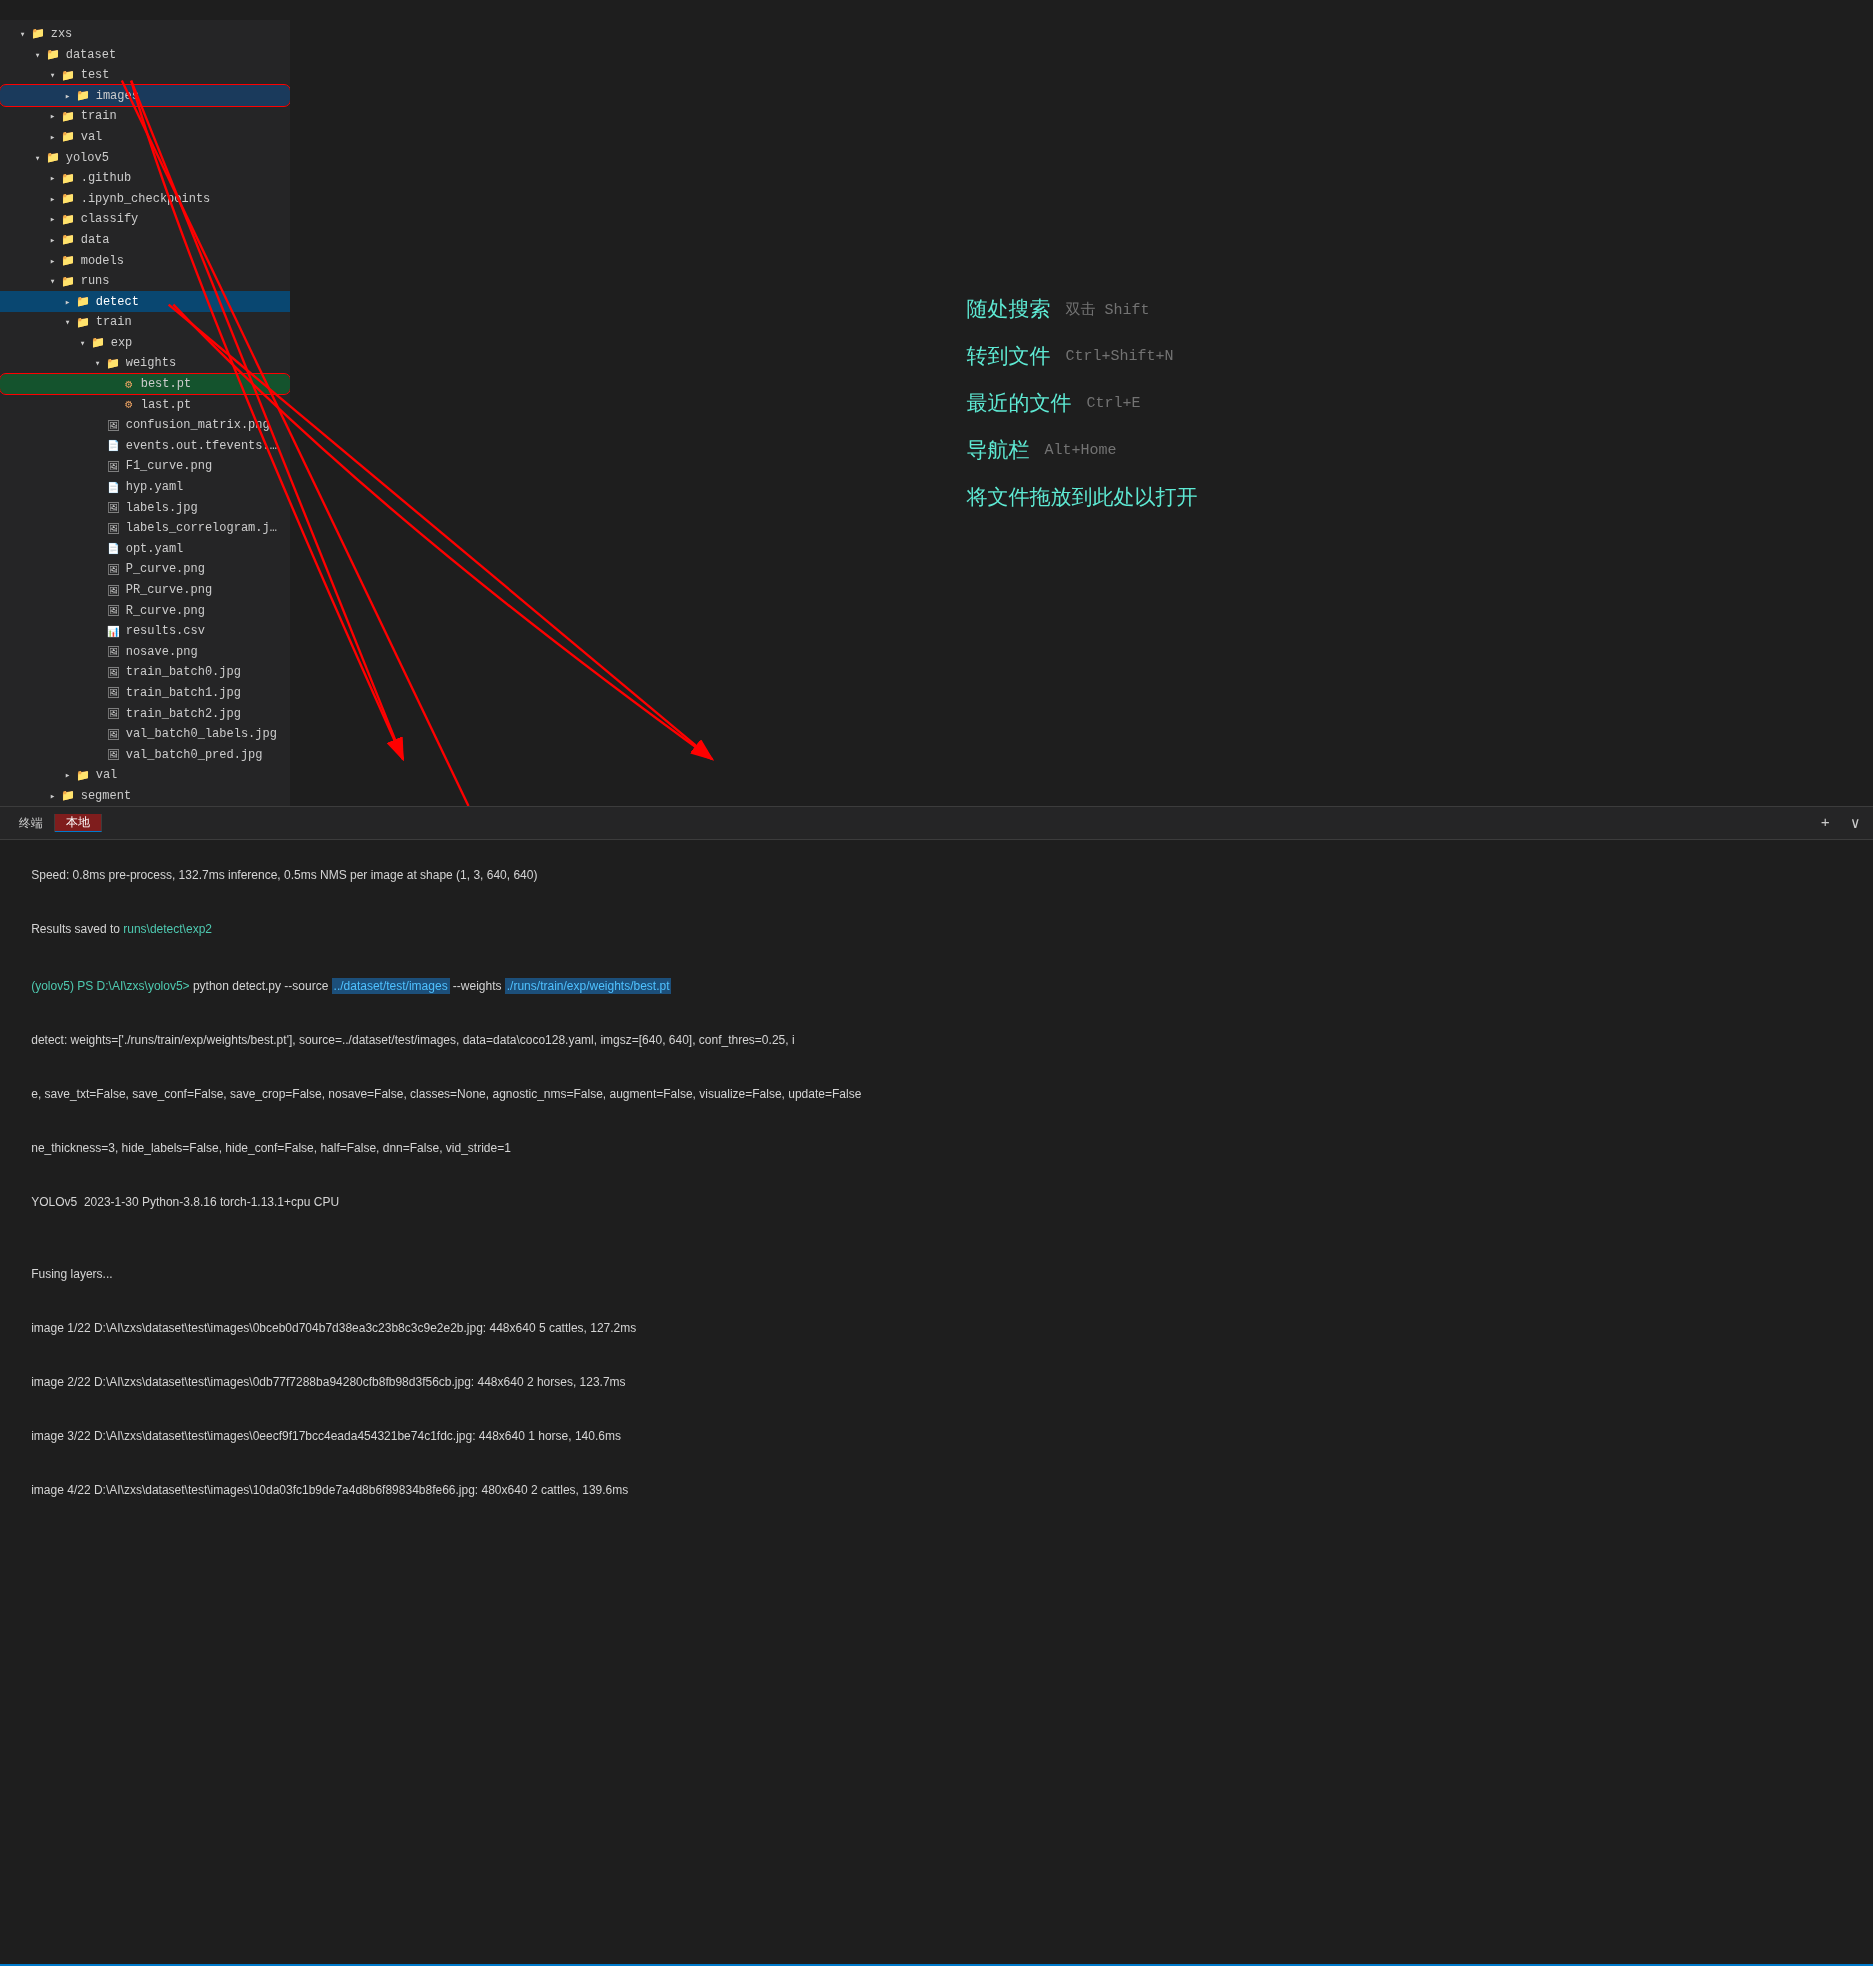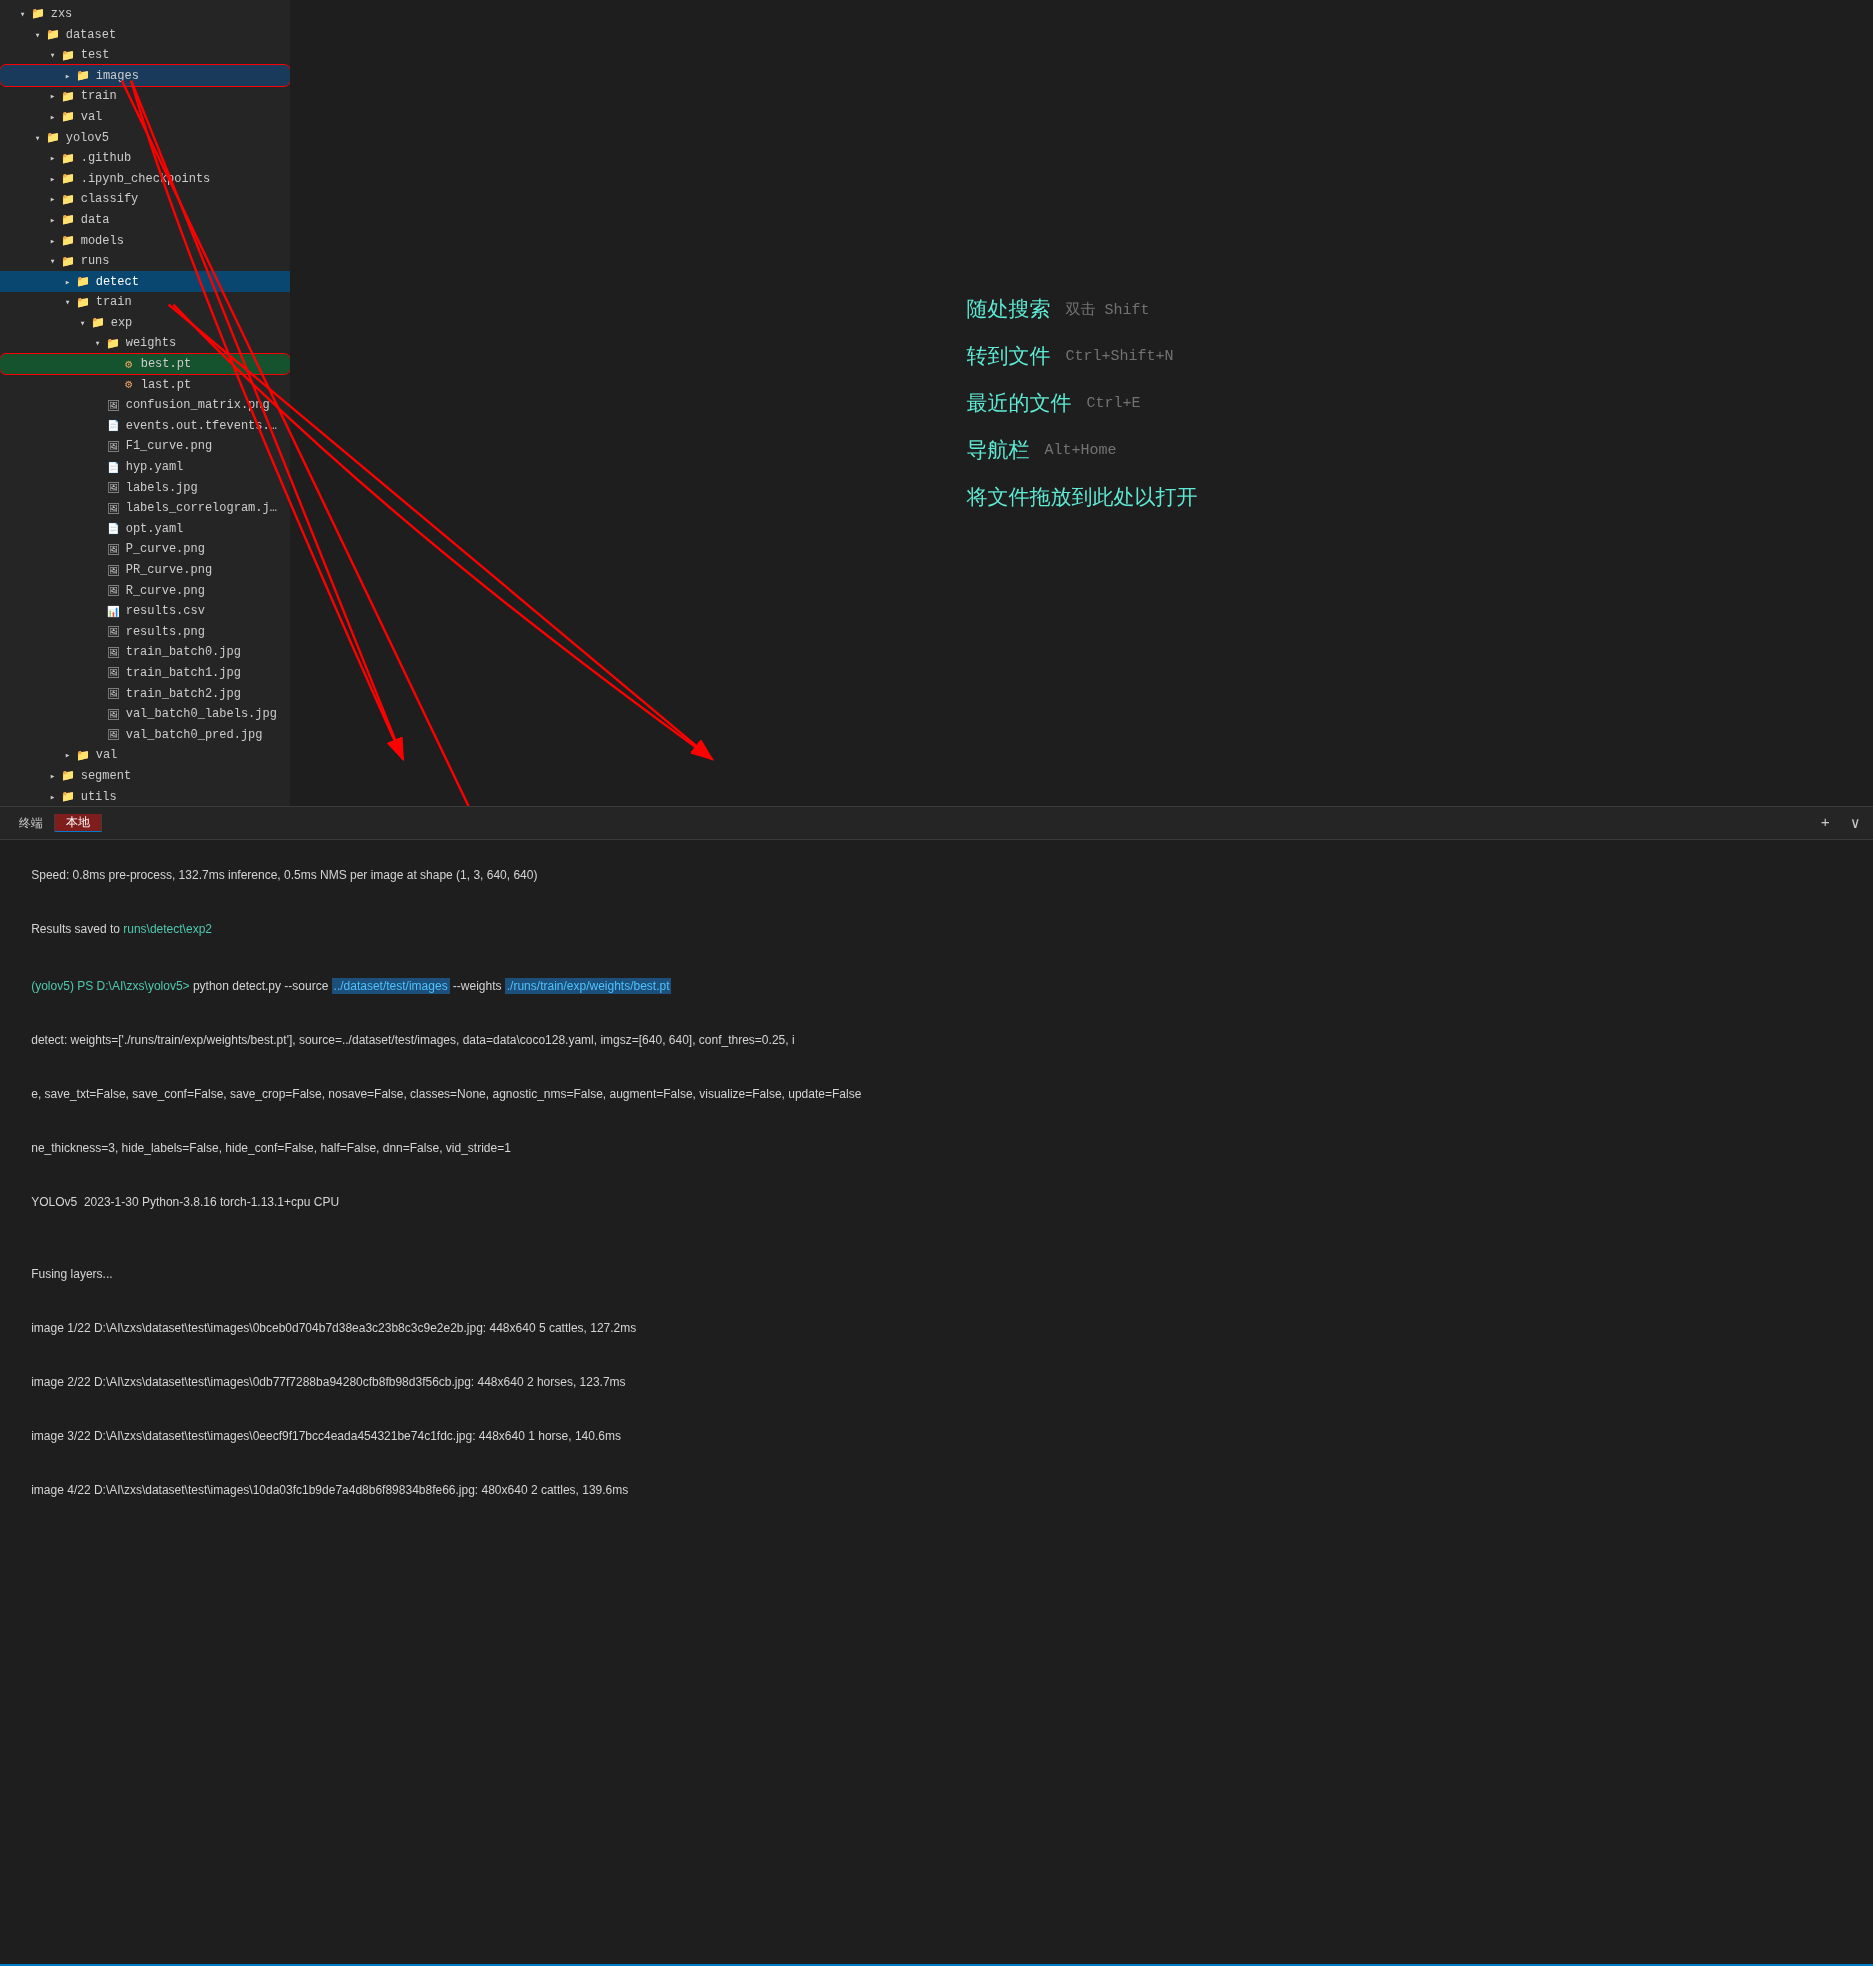--- a/index.html
+++ b/index.html
@@ -23,20 +23,21 @@
     }
 
     
     .sidebar {
       width: 290px;
       background: #252526;
       overflow-y: auto;
       overflow-x: hidden;
       flex-shrink: 0;
       padding: 3.7px 0;
+      margin-top: 20px;
     }
 
     .tree-item {
       display: flex;
       align-items: center;
       height: 20.6px;
       padding-right: 7.5px;
       cursor: pointer;
       white-space: nowrap;
       color: #cccccc;
@@ -593,21 +594,21 @@
 
       <div class="tree-item">
         <span class="tree-indent"></span>
         <span class="tree-indent"></span>
         <span class="tree-indent"></span>
         <span class="tree-indent"></span>
         <span class="tree-indent"></span>
         <span class="tree-indent"></span>
         <span class="tree-arrow empty"></span>
         <span class="file-icon image"></span>
-        <span class="tree-label">results.png</span>
+        <span class="tree-label">nosave.png</span>
       </div>
 
       <div class="tree-item">
         <span class="tree-indent"></span>
         <span class="tree-indent"></span>
         <span class="tree-indent"></span>
         <span class="tree-indent"></span>
         <span class="tree-indent"></span>
         <span class="tree-indent"></span>
         <span class="tree-arrow empty"></span>

